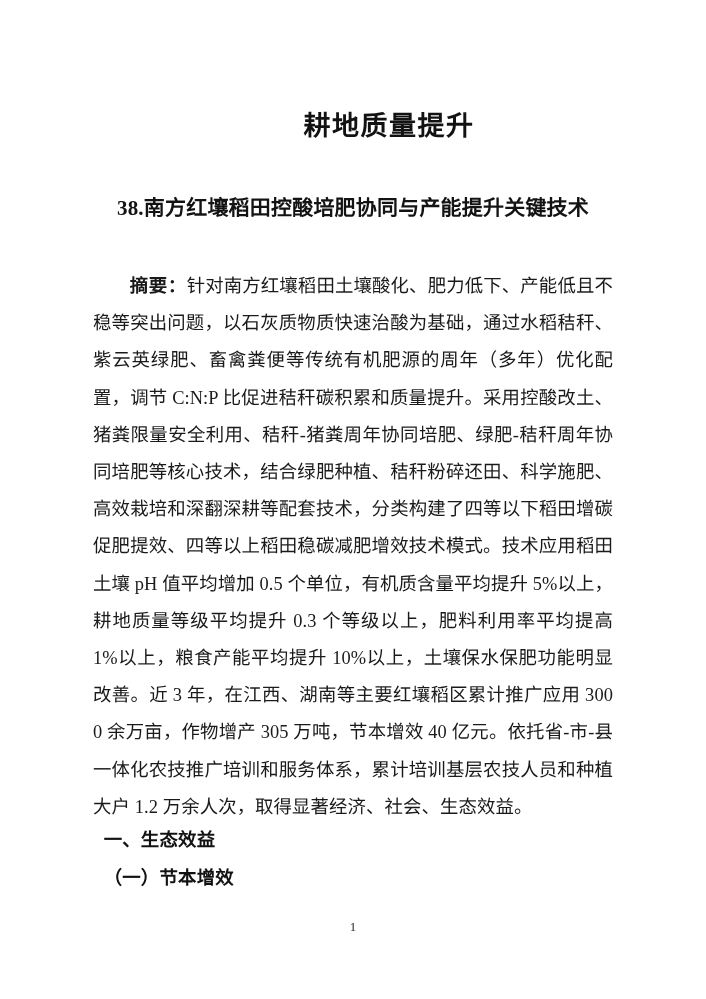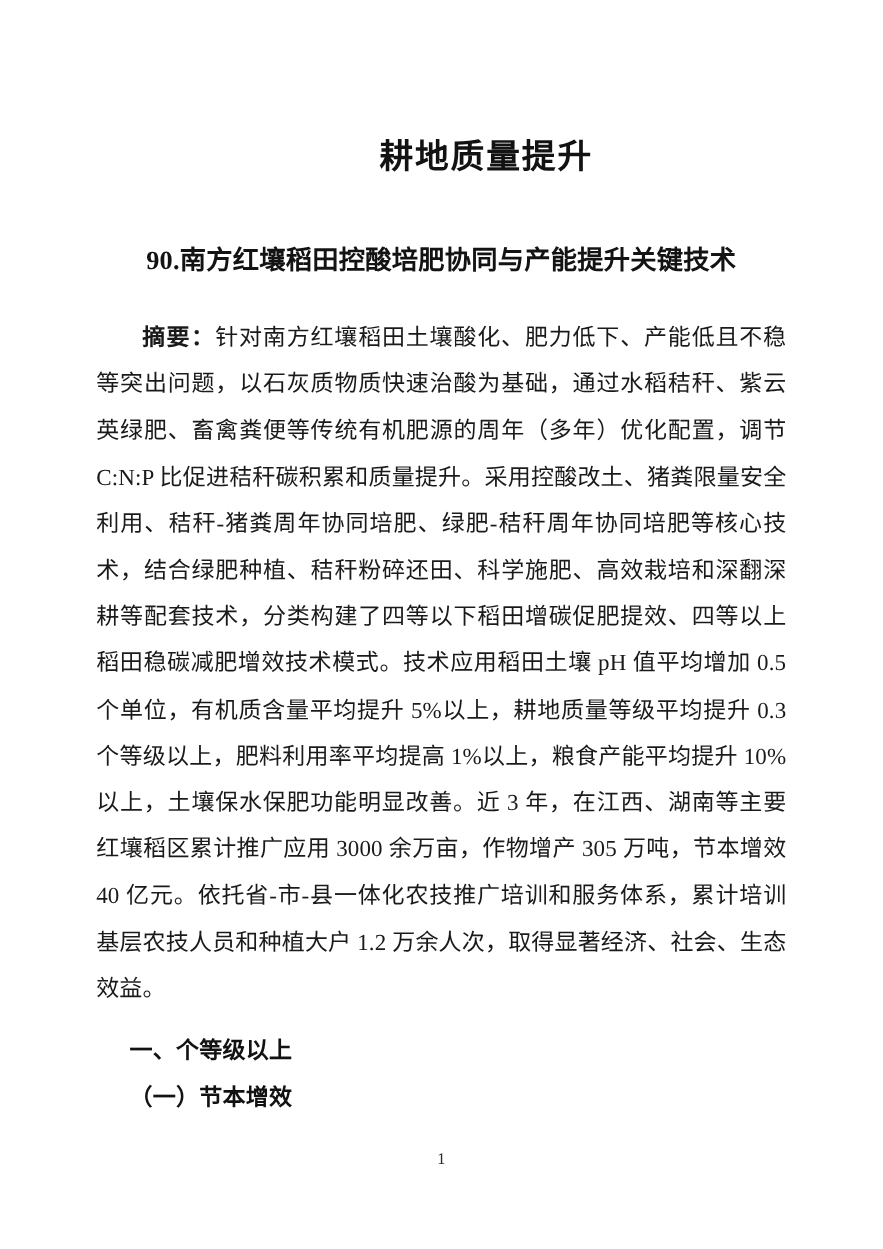--- a/index.html
+++ b/index.html
@@ -54,21 +54,21 @@
 
   
   .body-block {
     position: absolute;
     top: 252px;
     left: 77px;
     width: 552px;
   }
 
   .para {
-    margin: 0;
+    margin: 16px;
     font-size: 18.4px;
     line-height: 37.2px;
     text-align: justify;
     text-justify: inter-ideograph;
     text-indent: 2em;
     letter-spacing: 0.1px;
     color: #1a1a1a;
     word-break: break-all;
   }
 
@@ -110,28 +110,28 @@
     color: #2a2a2a;
   }
 </style>
 </head>
 <body>
 
 <div class="page">
 
   <h1 class="doc-title">耕地质量提升</h1>
 
-  <h2 class="doc-subtitle">90.南方红壤稻田控酸培肥协同与产能提升关键技术</h2>
+  <h2 class="doc-subtitle">38.南方红壤稻田控酸培肥协同与产能提升关键技术</h2>
 
   <div class="body-block">
     <p class="para"><span class="lead">摘要：</span><span>针对南方红壤稻田土壤酸化、肥力低下、产能低且不稳等突出问题，以石灰质物质快速治酸为基础，通过水稻秸秆、紫云英绿肥、畜禽粪便等传统有机肥源的周年（多年）优化配置，调节 C:N:P 比促进秸秆碳积累和质量提升。采用控酸改土、猪粪限量安全利用、秸秆-猪粪周年协同培肥、绿肥-秸秆周年协同培肥等核心技术，结合绿肥种植、秸秆粉碎还田、科学施肥、高效栽培和深翻深耕等配套技术，分类构建了四等以下稻田增碳促肥提效、四等以上稻田稳碳减肥增效技术模式。技术应用稻田土壤 pH 值平均增加 0.5 个单位，有机质含量平均提升 5%以上，耕地质量等级平均提升 0.3 个等级以上，肥料利用率平均提高 1%以上，粮食产能平均提升 10%以上，土壤保水保肥功能明显改善。近 3 年，在江西、湖南等主要红壤稻区累计推广应用 3000 余万亩，作物增产 305 万吨，节本增效 40 亿元。依托省-市-县一体化农技推广培训和服务体系，累计培训基层农技人员和种植大户 1.2 万余人次，取得显著经济、社会、生态效益。</span></p>
   </div>
 
   <div class="heading-block heading-1">
-    <p class="heading">一、个等级以上</p>
+    <p class="heading">一、生态效益</p>
   </div>
 
   <div class="heading-block heading-2">
     <p class="heading">（一）节本增效</p>
   </div>
 
   <div class="page-number">1</div>
 
 </div>
 

